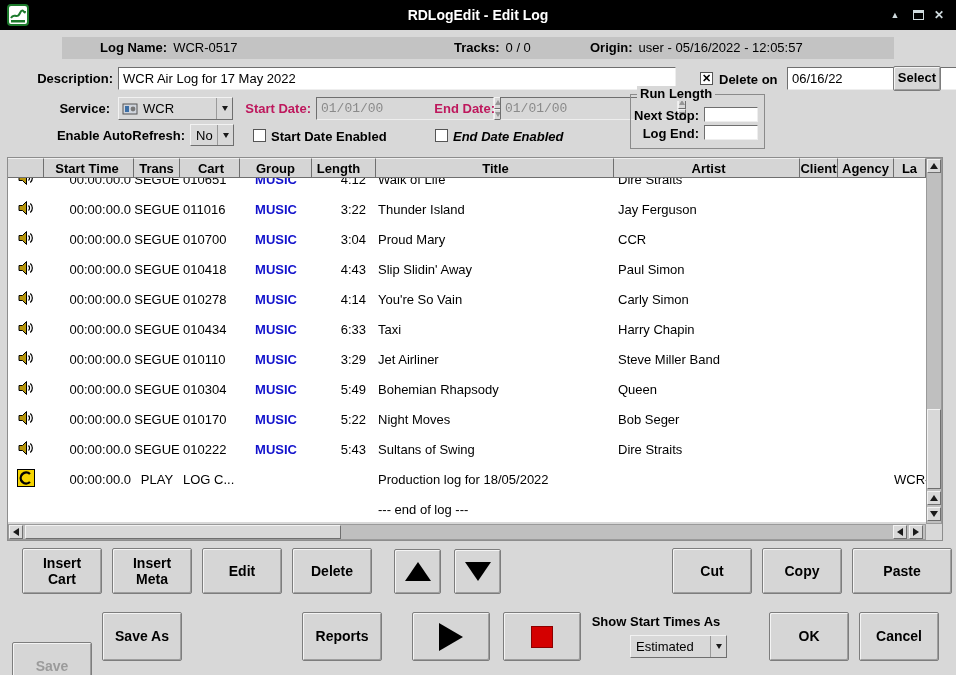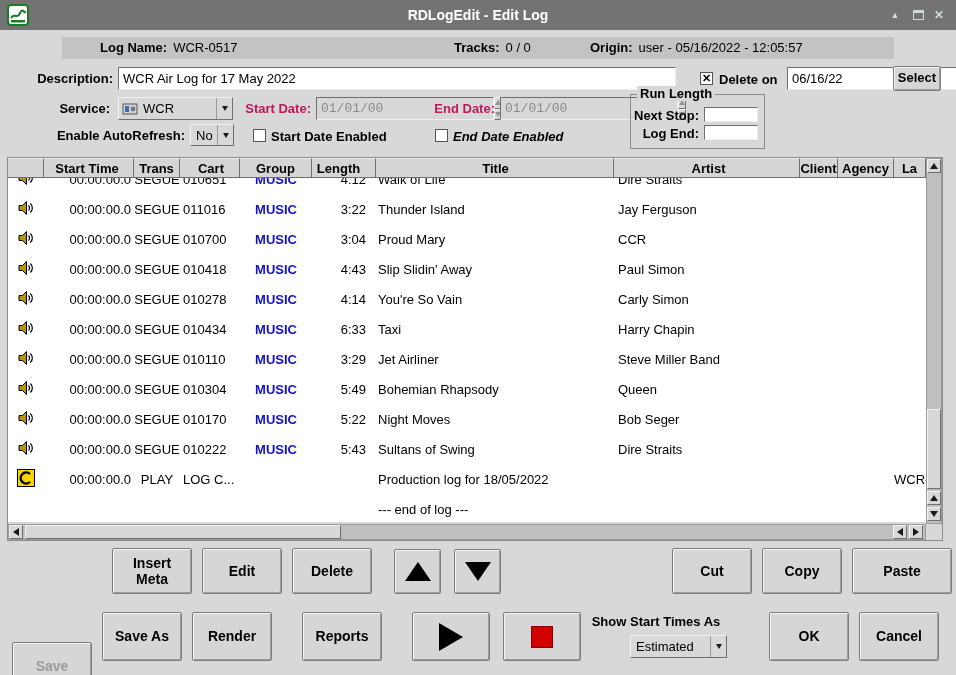--- a/index.html
+++ b/index.html
@@ -1,20 +1,20 @@
 <!DOCTYPE html>
 <html><head>
 <meta charset="utf-8">
 <style>
   * { margin:0; padding:0; box-sizing:border-box; }
   body { font-family:"Liberation Sans",sans-serif; background:#8a8a8a; }
   #win { position:relative; width:956px; height:675px; background:#d8d8d8; overflow:hidden; }
 
   
-  #titlebar { position:absolute; left:0; top:0; width:100%; height:30px; background:#737373; }
+  #titlebar { position:absolute; left:0; top:0; width:100%; height:30px; background:#000000; }
   #app-icon { position:absolute; left:7px; top:4px; width:22px; height:22px; }
   #win-title { position:absolute; left:0; top:0; width:100%; height:30px; line-height:30px;
                text-align:center; color:#ffffff; font-size:14px; font-weight:bold; }
   .wbtn { position:absolute; top:6px; width:18px; height:18px; display:flex; align-items:center;
           justify-content:center; color:#cfdadd; font-size:11px; cursor:default; }
   #wbtn-shade { right:52px; font-size:9px; }
   #wbtn-max { right:29px; }
   #wbtn-max .maxbox { width:11px; height:10px; border:1px solid #cfdadd; border-top:3px solid #cfdadd; }
   #wbtn-close { right:8px; font-size:12px; font-weight:bold; }
 
@@ -509,36 +509,36 @@
       <div id="hs-thumb"></div>
       <div class="sbtn" id="hs-left2">
           <span class="tlf"></span>
         </div>
       <div class="sbtn" id="hs-right">
           <span class="trt"></span>
         </div>
     </div>
   </div>
 
+  <div class="btn b1" id="btn-insert-cart">Insert Cart</div>
   <div class="btn b1" id="btn-insert-meta">Insert Meta</div>
   <div class="btn b1" id="btn-edit">Edit</div>
   <div class="btn b1" id="btn-delete">Delete</div>
   <div class="btn" id="btn-up">
       <span class="big-up"></span>
     </div>
   <div class="btn" id="btn-down">
       <span class="big-down"></span>
     </div>
   <div class="btn b1" id="btn-cut">Cut</div>
   <div class="btn b1" id="btn-copy">Copy</div>
   <div class="btn b1" id="btn-paste">Paste</div>
 
   <div class="btn b2" id="btn-save">Save</div>
   <div class="btn b2" id="btn-save-as">Save As</div>
-  <div class="btn b2" id="btn-render">Render</div>
   <div class="btn b2" id="btn-reports">Reports</div>
   <div class="btn b2" id="btn-play">
       <span class="play-tri"></span>
     </div>
   <div class="btn b2" id="btn-stop">
       <span class="stop-sq"></span>
     </div>
   <span class="flabel" id="sst-label">Show Start Times As</span>
   <div class="combo" id="combo-sst">
     <span class="combo-text">Estimated</span>

